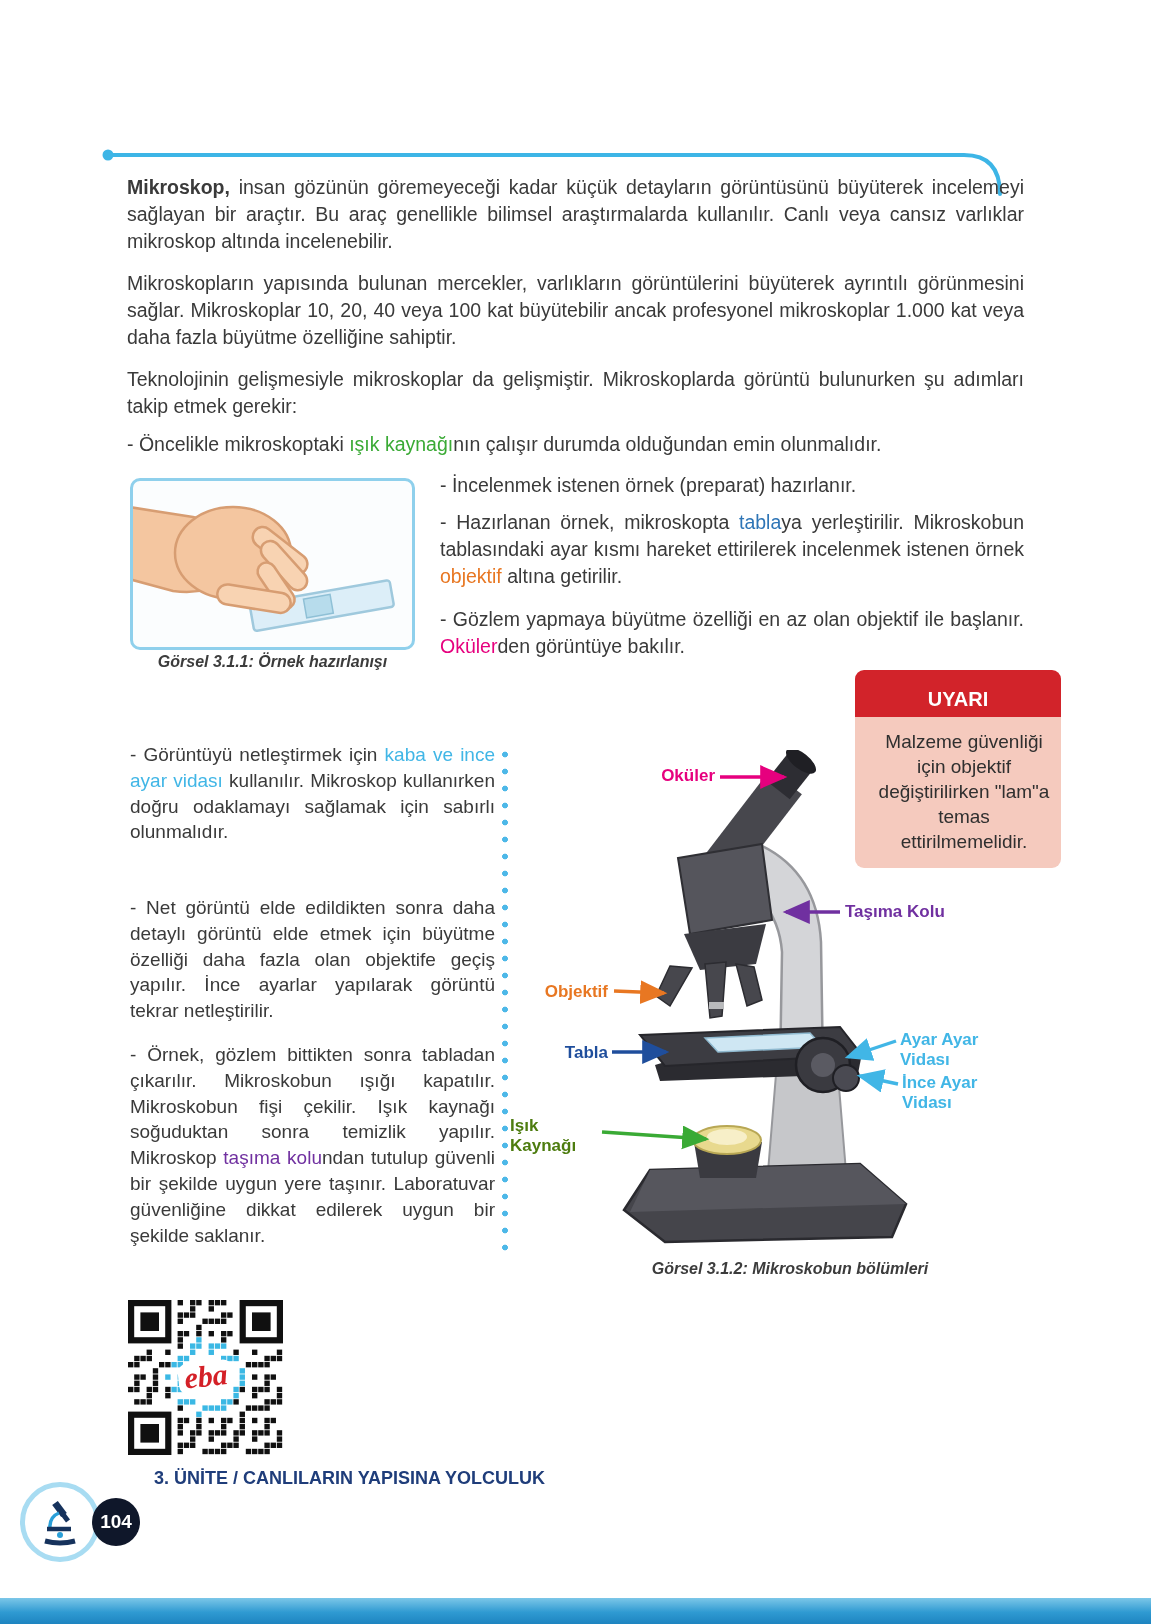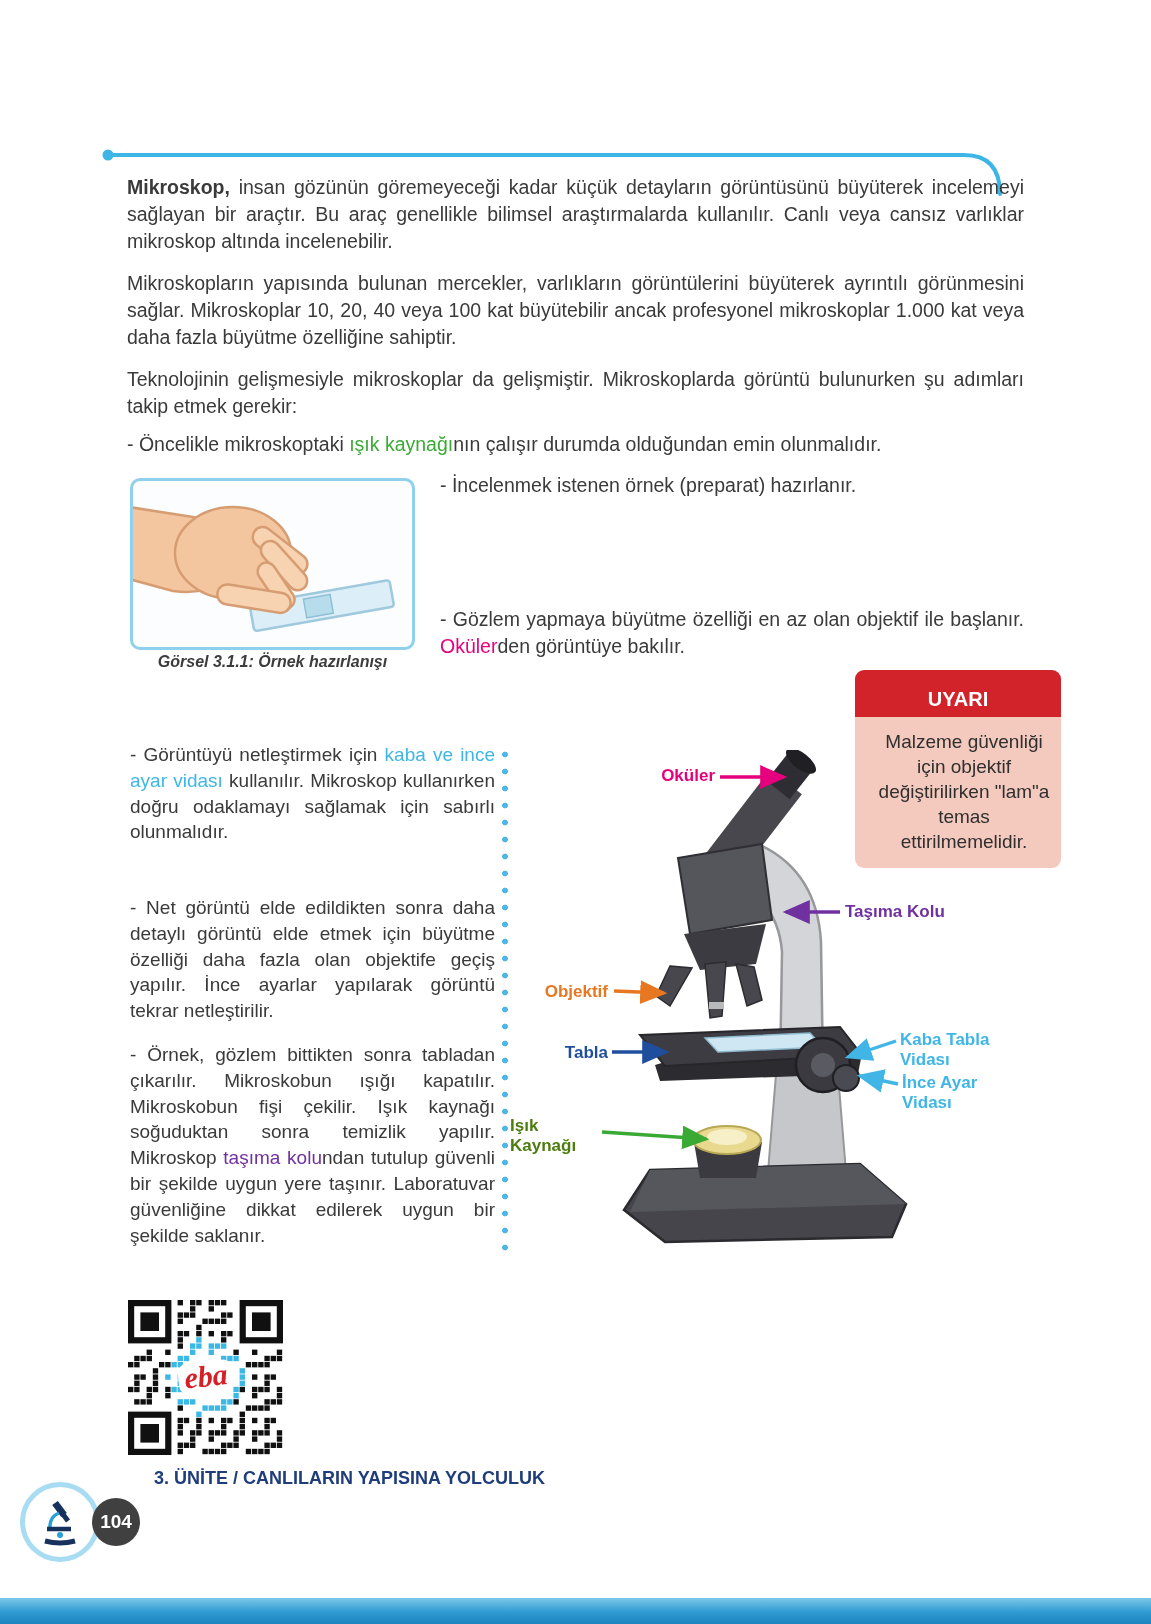--- a/index.html
+++ b/index.html
@@ -30,21 +30,21 @@
   }
   .dotline{
     width:6px;height:508px;
     background-image:radial-gradient(circle,#4db8e8 2.6px,rgba(77,184,232,0) 3.2px);
     background-size:6px 17px;background-repeat:repeat-y;
   }
   .dlabel{font-size:17px;font-weight:700;line-height:1.15;}
   .qrcap{font-size:19.5px;color:#3a3a3a;}
   .foot-unit{font-size:18px;font-weight:700;color:#1f3d7a;}
   .pagebadge{
-    width:48px;height:48px;border-radius:50%;background:#404040;color:#fff;
+    width:48px;height:48px;border-radius:50%;background:#0f172a;color:#fff;
     font-weight:700;font-size:19px;display:flex;align-items:center;justify-content:center;
   }
   .logocircle{
     width:80px;height:80px;border-radius:50%;background:#fff;border:5px solid #a8dcf2;
     box-sizing:border-box;display:flex;align-items:center;justify-content:center;
   }
   .bottombar{
     left:0;top:1598px;width:1151px;height:26px;
     background:linear-gradient(180deg,#7cc7e8 0%,#2f9ad2 55%,#1d84c0 100%);
   }
@@ -87,20 +87,21 @@
         <rect x="128" y="42" width="64" height="20" rx="10" transform="rotate(38 128 42)"></rect>
         <rect x="138" y="56" width="60" height="19" rx="10" transform="rotate(48 138 56)"></rect>
         <rect x="136" y="78" width="52" height="18" rx="9" transform="rotate(56 136 78)"></rect>
         <rect x="86" y="102" width="74" height="20" rx="10" transform="rotate(9 86 102)"></rect>
       </g>
     </svg>
   </div>
   <div class="abs caption" style="left:130px;top:653px;width:285px;">Görsel 3.1.1: Örnek hazırlanışı</div>
 
   <div class="abs para" style="left:440px;top:472px;width:584px;"><span>- İncelenmek istenen örnek (preparat) hazırlanır.</span></div>
+  <div class="abs para" style="left:440px;top:509px;width:584px;"><span>- Hazırlanan örnek, mikroskopta </span><span style="color: rgb(46, 117, 182);">tabla</span><span>ya yerleştirilir. Mikroskobun tablasındaki ayar kısmı hareket ettirilerek incelenmek istenen örnek </span><span style="color: rgb(232, 119, 34);">objektif</span><span> altına getirilir.</span></div>
   <div class="abs para" style="left:440px;top:606px;width:584px;"><span>- Gözlem yapmaya büyütme özelliği en az olan objektif ile başlanır. </span><span style="color: rgb(230, 0, 126);">Oküler</span><span>den görüntüye bakılır.</span></div>
 
   <div class="abs warn" style="left:855px;top:670px;">
     <div class="warn-head">UYARI</div>
     <div class="warn-body">Malzeme güvenliği için objektif değiştirilirken "lam"a temas ettirilmemelidir.</div>
   </div>
 
   <div class="abs colpara" style="left:130px;top:742px;width:365px;"><span>- Görüntüyü netleştirmek için </span><span style="color: rgb(65, 182, 230);">kaba ve ince ayar vidası</span><span> kullanılır. Mikroskop kullanırken doğru odaklamayı sağlamak için sabırlı olunmalıdır.</span></div>
   <div class="abs colpara" style="left:130px;top:895px;width:365px;"><span>- Net görüntü elde edildikten sonra daha detaylı görüntü elde etmek için büyütme özelliği daha fazla olan objektife geçiş yapılır. İnce ayarlar yapılarak görüntü tekrar netleştirilir.</span></div>
   <div class="abs colpara" style="left:130px;top:1042px;width:365px;"><span>- Örnek, gözlem bittikten sonra tabladan çıkarılır. Mikroskobun ışığı kapatılır. Mikroskobun fişi çekilir. Işık kaynağı soğuduktan sonra temizlik yapılır. Mikroskop </span><span style="color: rgb(112, 48, 160);">taşıma kolu</span><span>ndan tutulup güvenli bir şekilde uygun yere taşınır. Laboratuvar güvenliğine dikkat edilerek uygun bir şekilde saklanır.</span></div>
@@ -174,24 +175,25 @@
       <line x1="102" y1="312" x2="156" y2="312" stroke="#1f4e9c" stroke-width="3.4" marker-end="url(#m-nav)"></line>
       <line x1="386" y1="301" x2="338" y2="317" stroke="#41b6e6" stroke-width="3.4" marker-end="url(#m-cyn)"></line>
       <line x1="388" y1="344" x2="350" y2="336" stroke="#41b6e6" stroke-width="3.4" marker-end="url(#m-cyn)"></line>
       <line x1="92" y1="392" x2="196" y2="399" stroke="#3aaa35" stroke-width="3.4" marker-end="url(#m-grn)"></line>
     </svg>
 
     <div class="abs dlabel" style="left: 90px; top: 26px; width: 115px; text-align: right; color: rgb(230, 0, 126);">Oküler</div>
     <div class="abs dlabel" style="left: 335px; top: 162px; width: 150px; color: rgb(112, 48, 160);">Taşıma Kolu</div>
     <div class="abs dlabel" style="left: 8px; top: 242px; width: 90px; text-align: right; color: rgb(232, 119, 34);">Objektif</div>
     <div class="abs dlabel" style="left: 40px; top: 303px; width: 58px; text-align: right; color: rgb(31, 78, 156);">Tabla</div>
-    <div class="abs dlabel" style="left: 390px; top: 290px; width: 100px; color: rgb(65, 182, 230);">Kaba Tabla Vidası</div>
+    <div class="abs dlabel" style="left: 390px; top: 290px; width: 100px; color: rgb(65, 182, 230);">Ayar Ayar Vidası</div>
     <div class="abs dlabel" style="left: 392px; top: 333px; width: 100px; color: rgb(65, 182, 230);">İnce Ayar Vidası</div>
     <div class="abs dlabel" style="left: 0px; top: 376px; width: 88px; text-align: left; color: #4d7c0f;">Işık Kaynağı</div>
 
+    <div class="abs caption" style="left:50px;top:520px;width:460px;">Görsel 3.1.2: Mikroskobun bölümleri</div>
   </div>
 
   <div class="abs" style="left:128px;top:1300px;width:155px;height:155px;">
     <svg id="qr-svg" width="155" height="155" viewBox="0 0 150 150">
         <rect x="0" y="60" width="5.2" height="5.2" fill="#101010"></rect>
         <rect x="0" y="84" width="5.2" height="5.2" fill="#101010"></rect>
         <rect x="6" y="54" width="5.2" height="5.2" fill="#101010"></rect>
         <rect x="6" y="60" width="5.2" height="5.2" fill="#101010"></rect>
         <rect x="6" y="72" width="5.2" height="5.2" fill="#101010"></rect>
         <rect x="6" y="78" width="5.2" height="5.2" fill="#101010"></rect>

